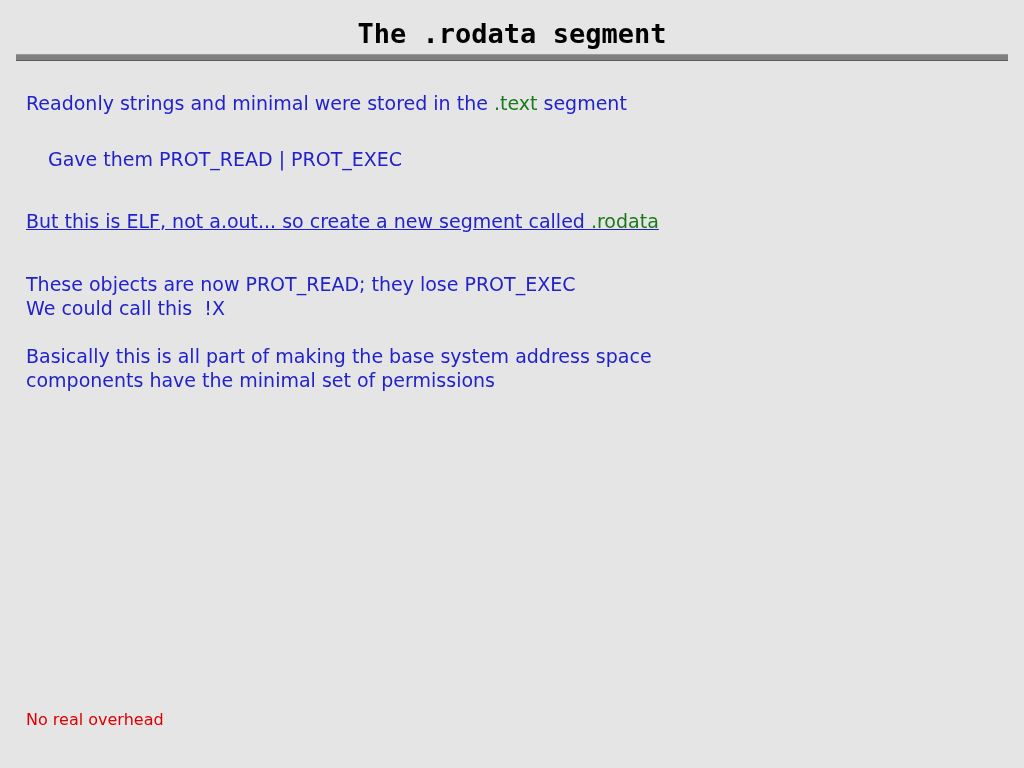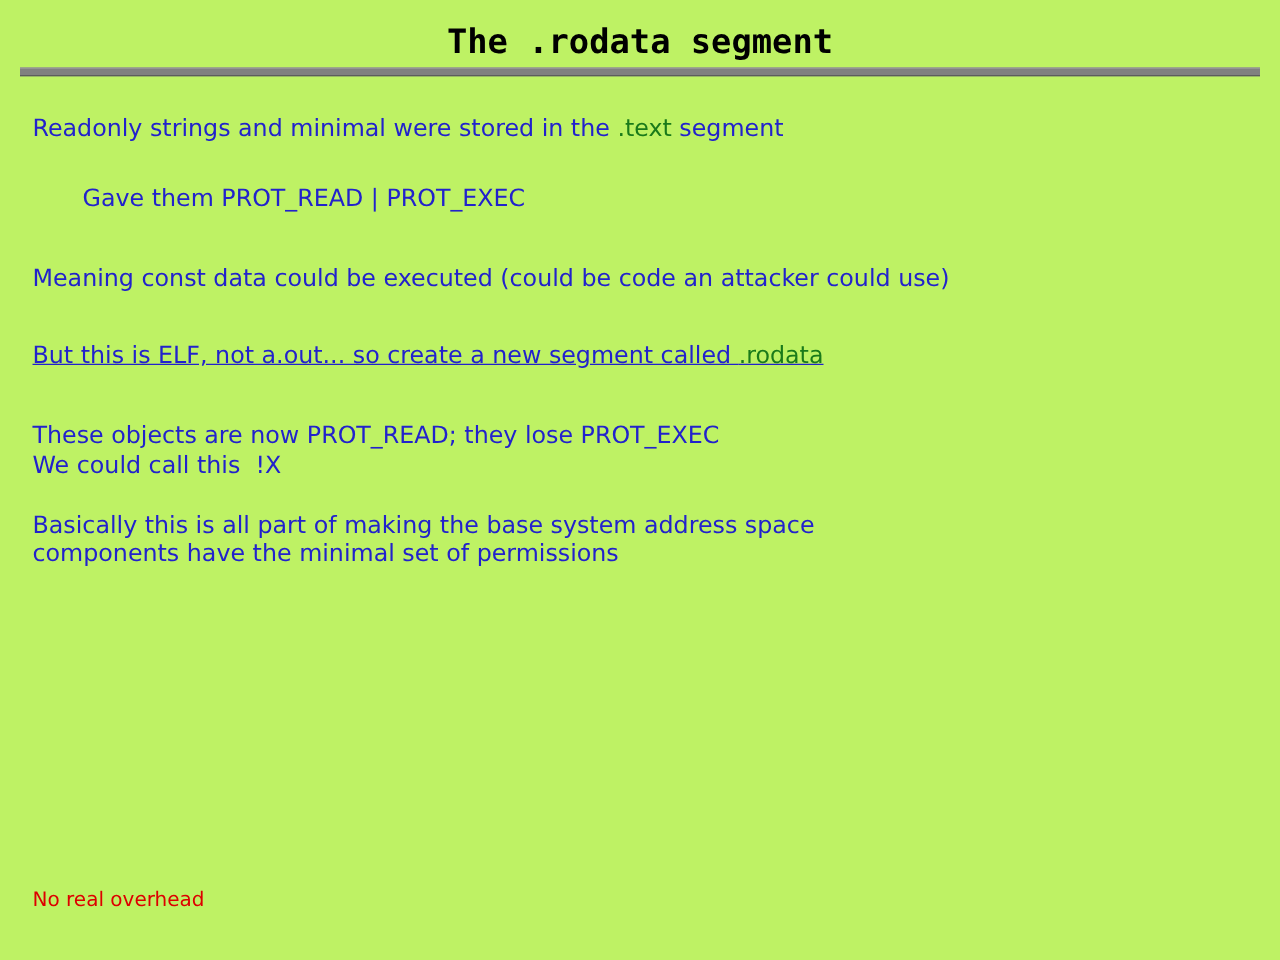--- a/index.html
+++ b/index.html
@@ -11,21 +11,21 @@
     width: 1024px;
     height: 768px;
     font-family: "DejaVu Sans", sans-serif;
     overflow: hidden;
     position: relative;
   }
   .slide {
     position: relative;
     width: 1024px;
     height: 768px;
-    background: #bef264;
+    background: #e5e5e5;
   }
   .slide-title {
     position: absolute;
     top: 18px;
     left: 0;
     width: 1024px;
     text-align: center;
     font-family: "DejaVu Sans Mono", monospace;
     font-weight: bold;
     font-size: 27px;
@@ -49,21 +49,21 @@
     width: 970px;
   }
   .line {
     font-family: "DejaVu Sans", sans-serif;
     font-size: 19px;
     color: #2222cc;
     white-space: pre-wrap;
     line-height: 1.25;
   }
   .line.indent {
-    margin-left: 40px;
+    margin-left: 22px;
   }
   .em-green {
     color: #1a7a1a;
   }
   .footnote {
     position: absolute;
     left: 26px;
     top: 710px;
     font-family: "DejaVu Sans", sans-serif;
     font-size: 16px;
@@ -75,21 +75,20 @@
 
 <div class="slide">
 
   <div class="slide-title">The .rodata segment</div>
 
   <div class="title-rule"></div>
 
   <div class="body-area">
       <div class="line"><span>Readonly strings and minimal were stored in the </span><span class="em-green">.text</span><span> segment</span></div>
       <div class="line indent" style="margin-top: 32px;"><span>Gave them PROT_READ | PROT_EXEC</span></div>
-      <div class="line" style="margin-top: 40px;"><span>Meaning const data could be executed (could be code an attacker could use)</span></div>
       <div class="line" style="margin-top: 38px; text-decoration: underline;"><span>But this is ELF, not a.out... so create a new segment called </span><span class="em-green">.rodata</span></div>
       <div class="line" style="margin-top: 40px;"><span>These objects are now PROT_READ; they lose PROT_EXEC</span></div>
       <div class="line" style=""><span>We could call this  !X</span></div>
       <div class="line" style="margin-top: 24px;"><span>Basically this is all part of making the base system address space</span></div>
       <div class="line"><span>components have the minimal set of permissions</span></div>
     </div>
 
   <div class="footnote">No real overhead</div>
 
 </div>

